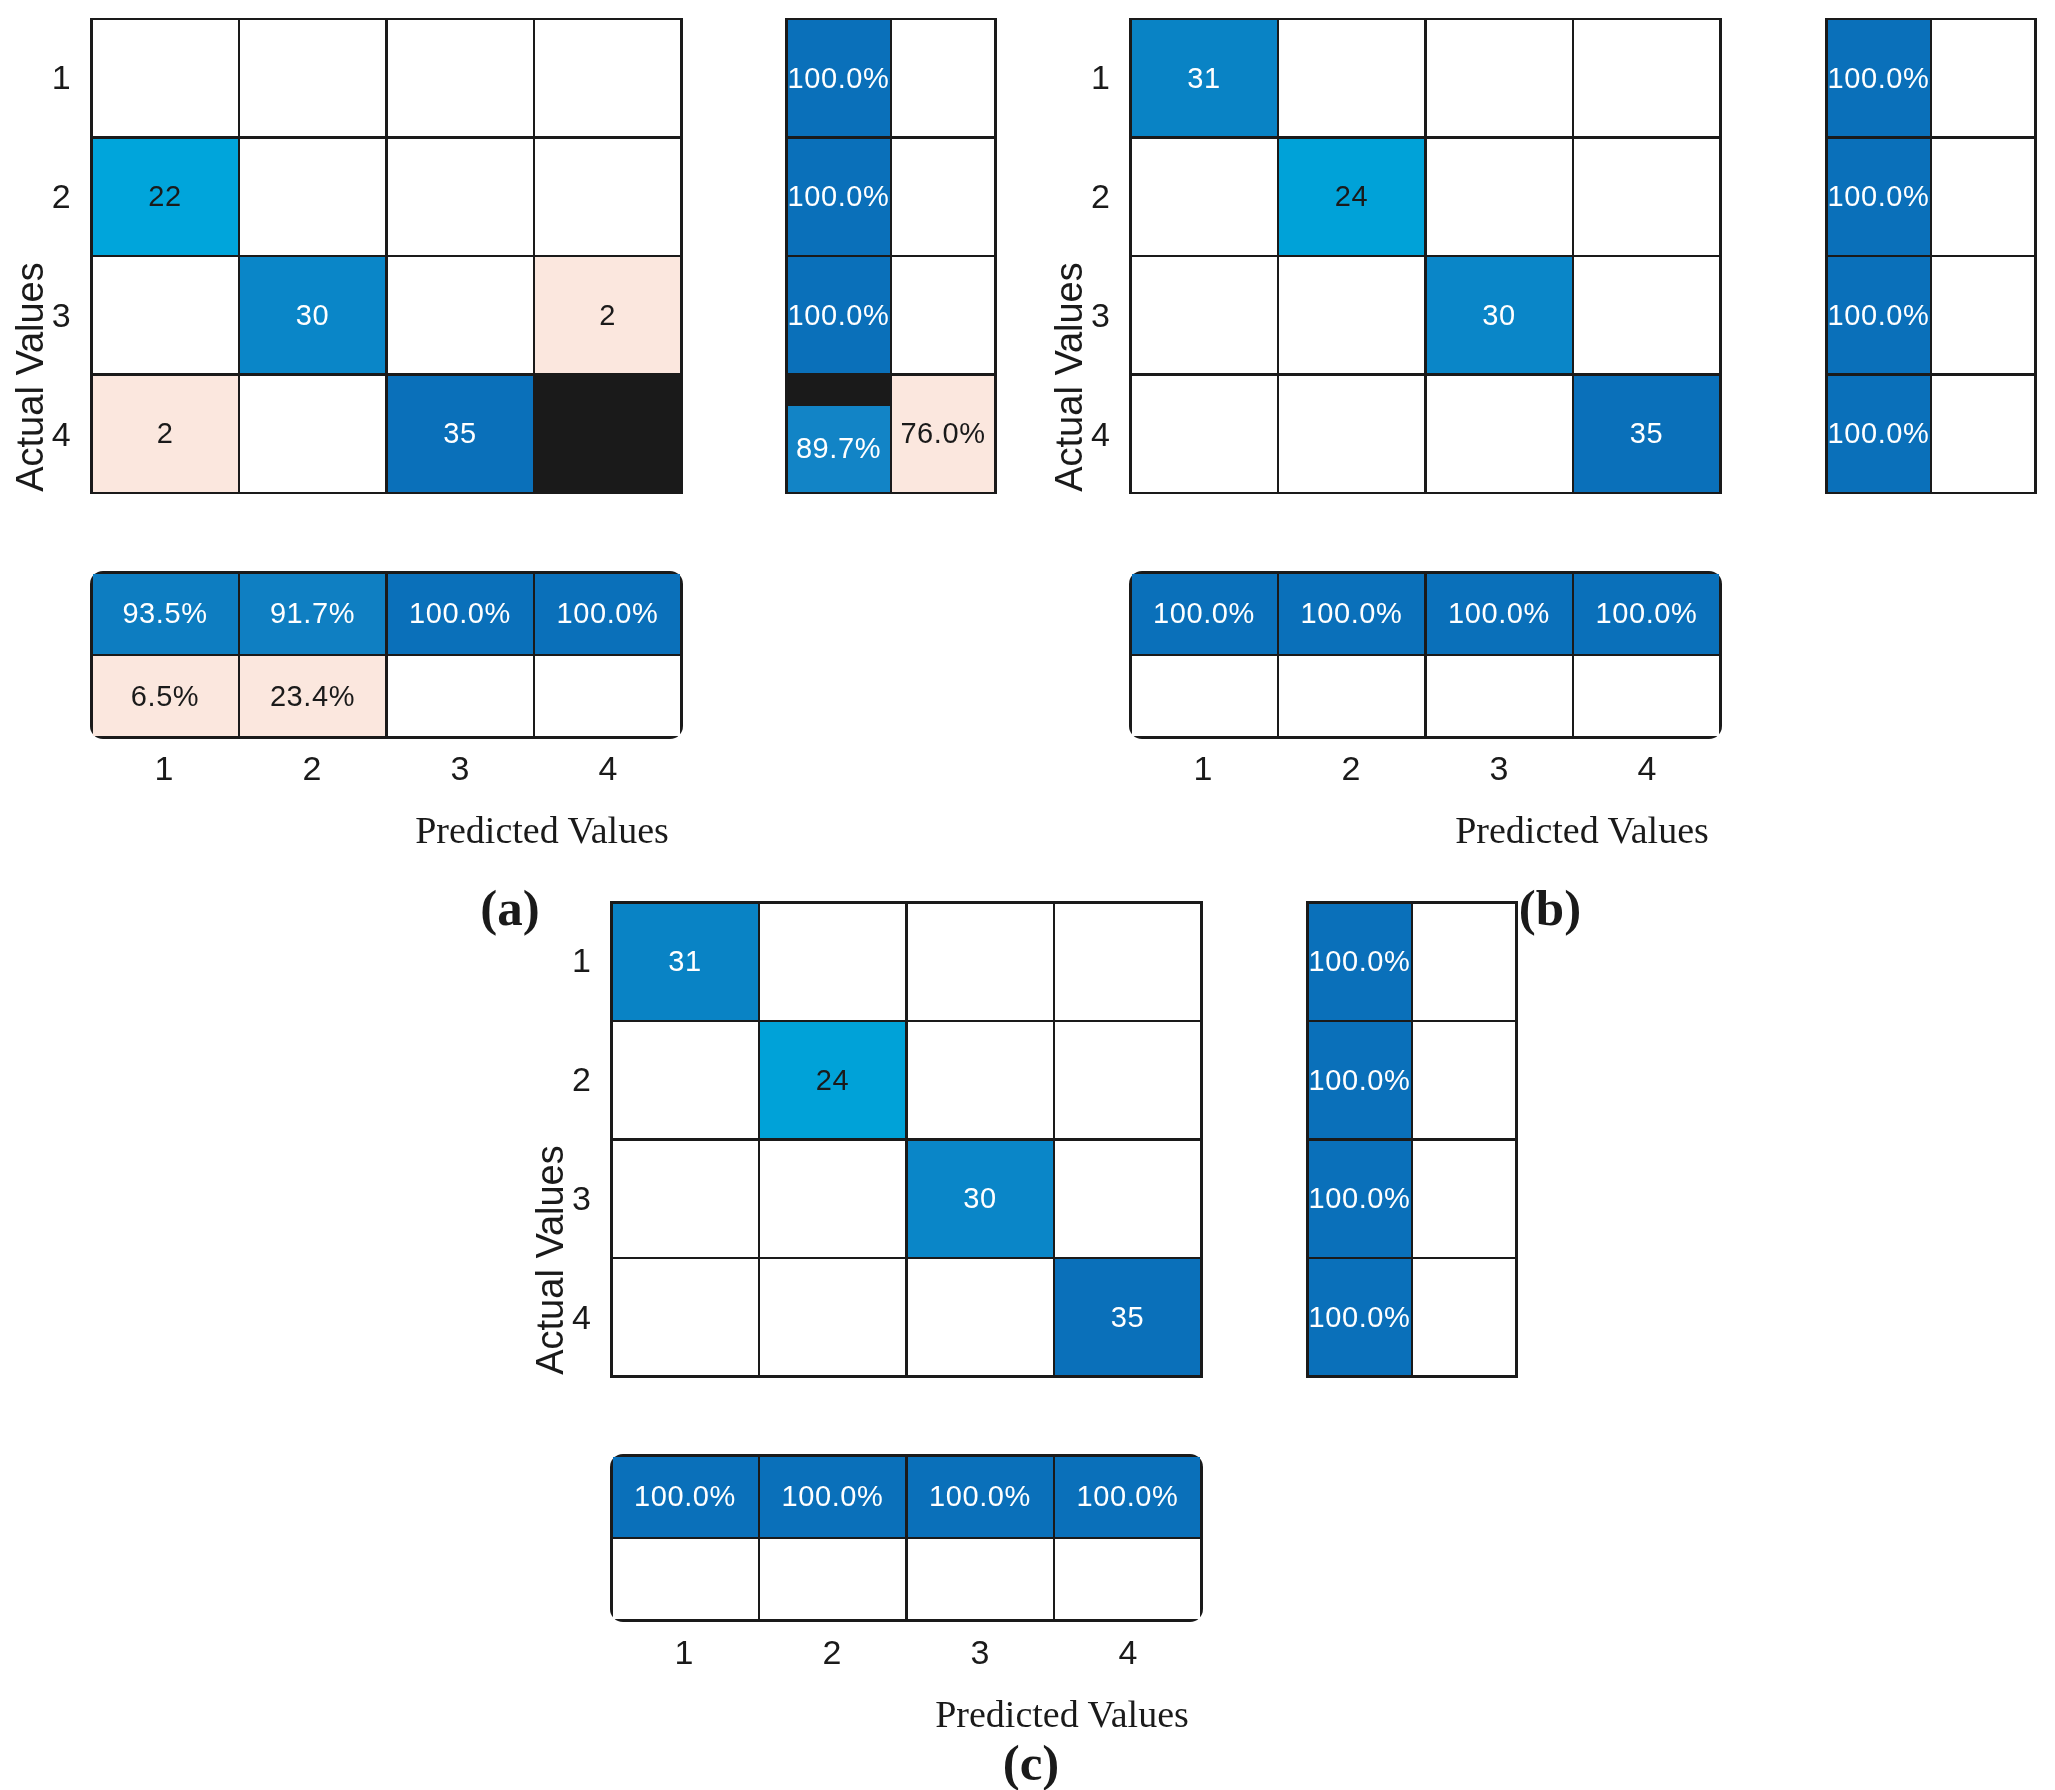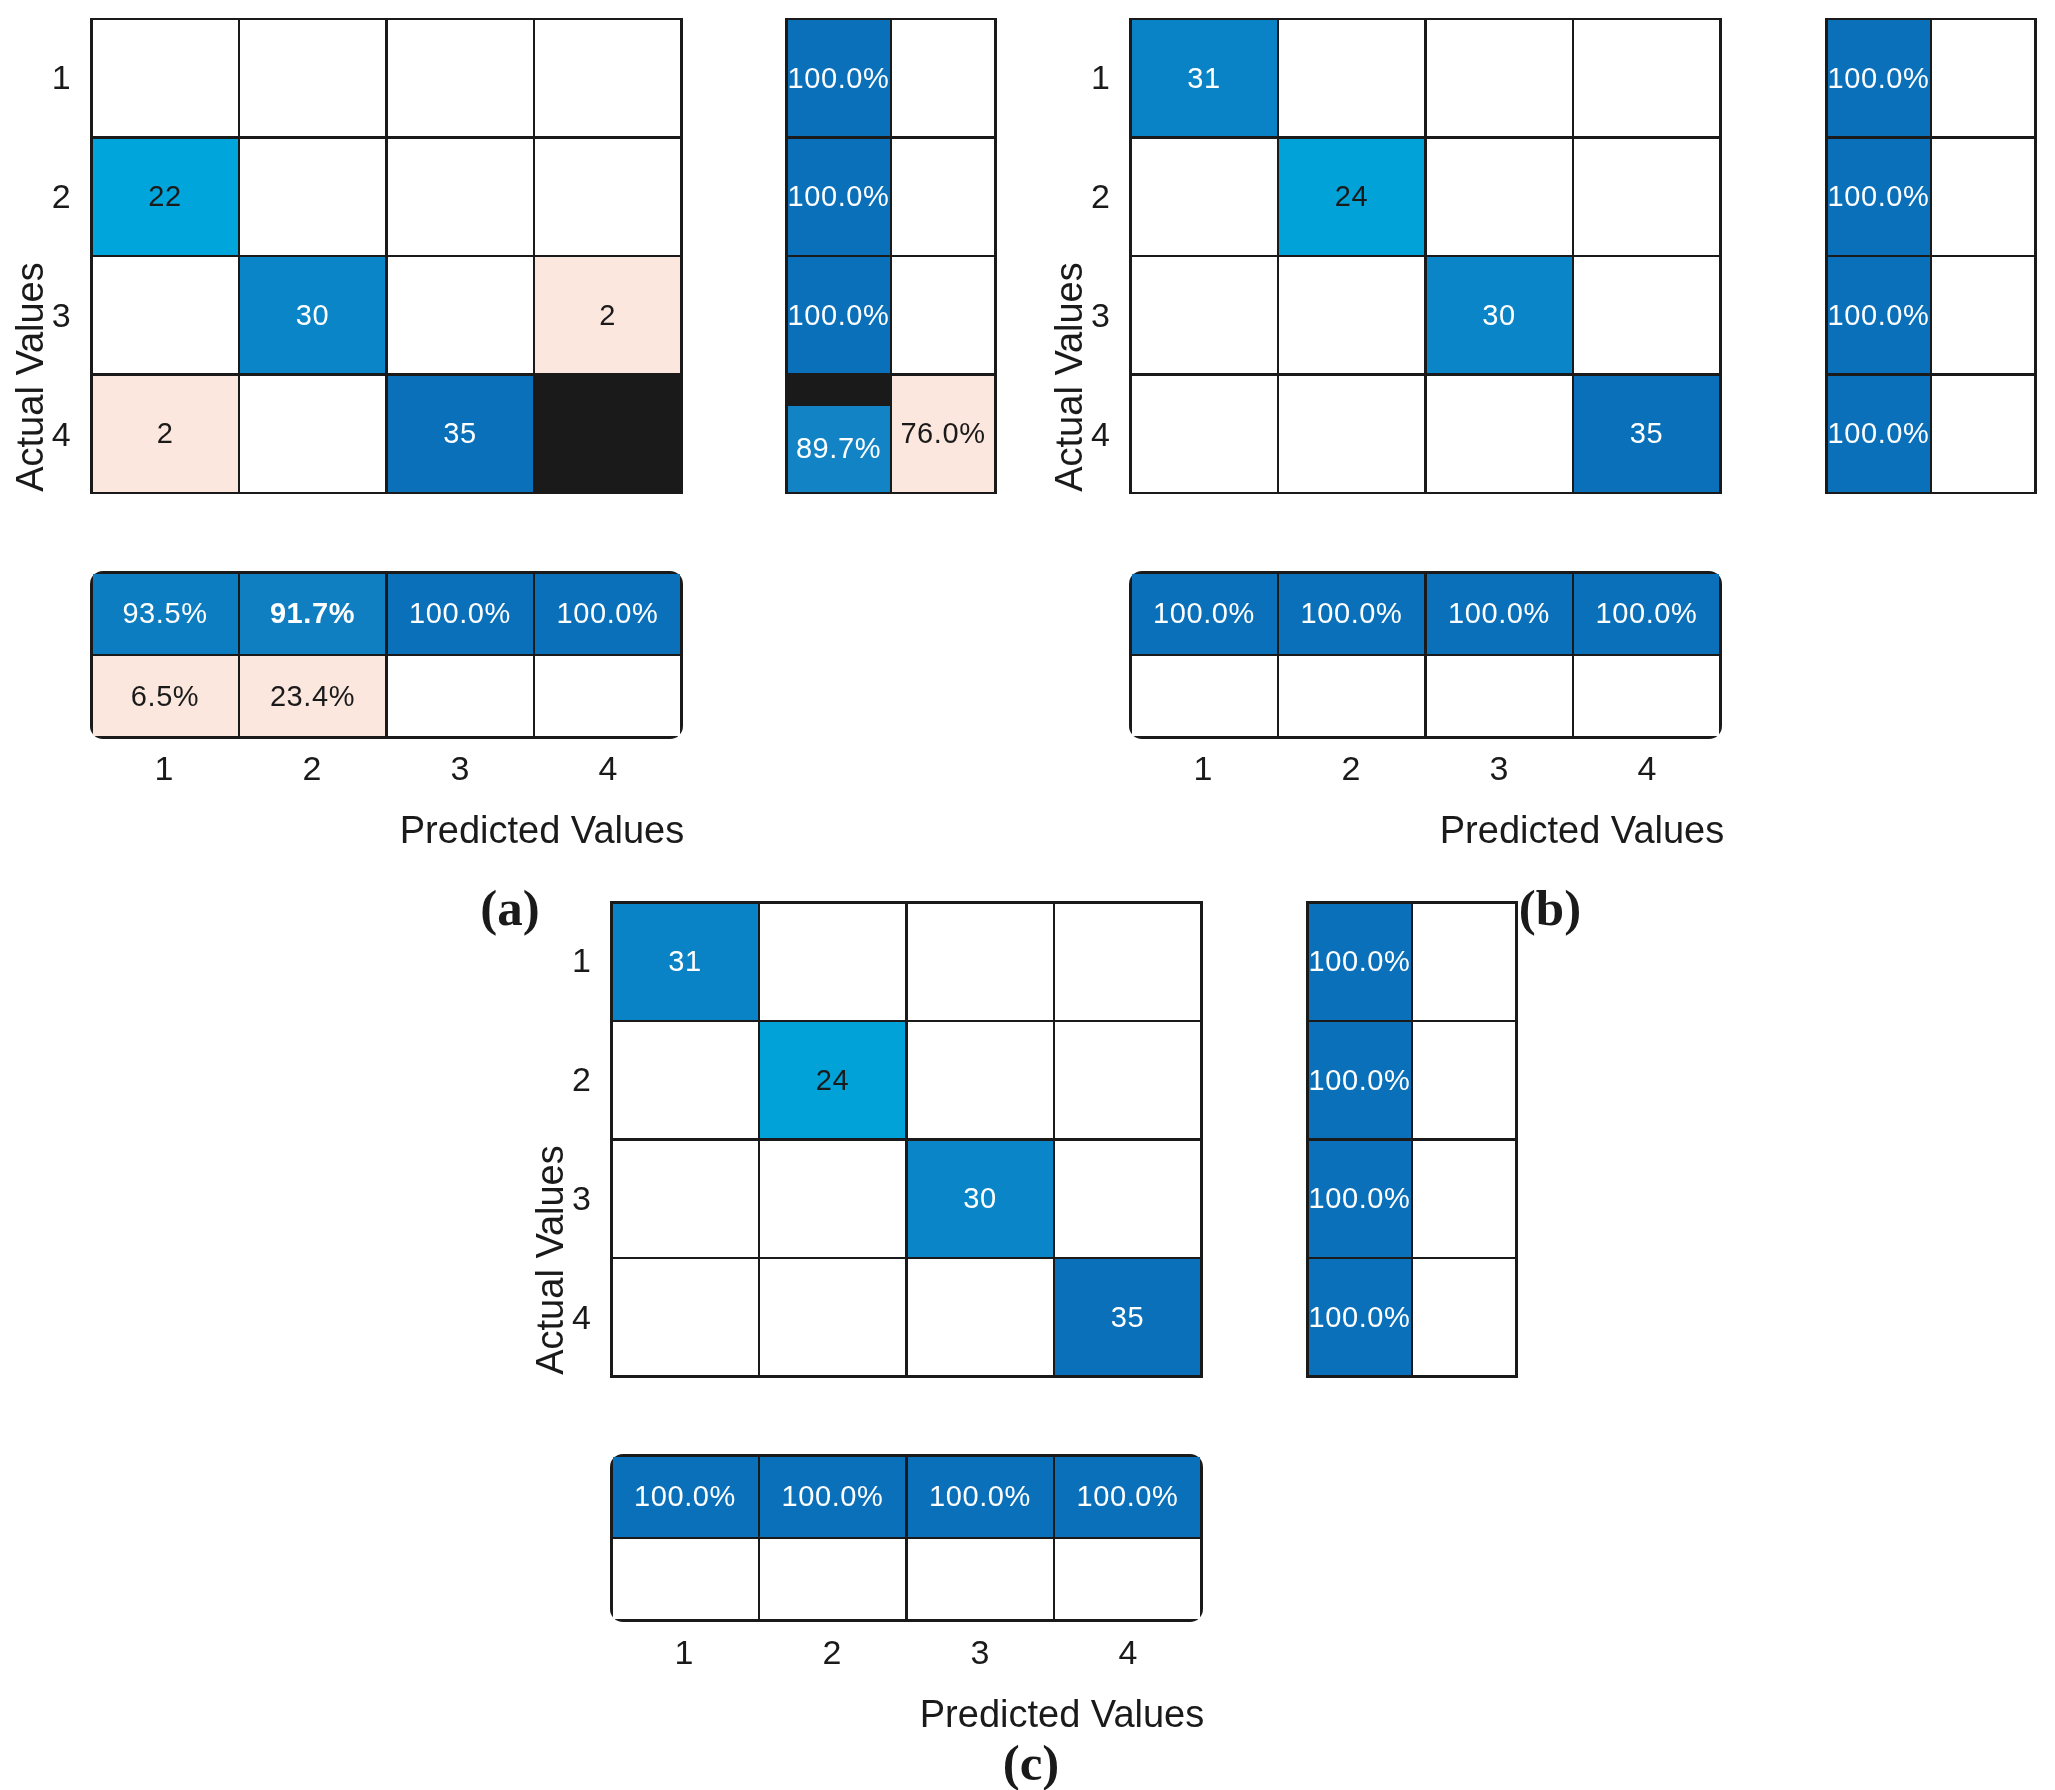--- a/index.html
+++ b/index.html
@@ -20,21 +20,21 @@
   .rowticks{position:absolute;display:flex;flex-direction:column;width:63px;}
   .rowticks span{height:119px;display:flex;align-items:center;justify-content:flex-end;
                  font-size:34px;}
   .colticks{position:absolute;display:flex;}
   .colticks span{width:148px;display:flex;align-items:center;justify-content:center;
                  font-size:34px;}
 
   .axis-label{position:absolute;font-size:38px;text-align:center;white-space:nowrap;}
   .ylabel{width:379px;height:44px;line-height:44px;
           transform:translate(-50%,-50%) rotate(-90deg);}
-  .xlabel{width:443px;height:44px;line-height:44px;transform:translateX(-50%);}
+  .xlabel{width:443px;height:44px;line-height:44px;transform:translateX(-50%);font-family:Liberation Serif, serif;}
   .caption{position:absolute;font-family:"Liberation Serif","DejaVu Serif",serif;
            font-weight:bold;font-size:51px;width:190px;text-align:center;
            transform:translateX(-50%);white-space:nowrap;}
 
   
   .pa .main-grid{left:90px;top:17.7px;}
   .pa .colsum-grid{left:785px;top:17.7px;}
   .pa .botsum-grid{left:90px;top:571px;}
   .pa .rowticks{left:7.6px;top:17.7px;}
   .pa .colticks{left:90px;top:749px;}
@@ -90,21 +90,21 @@
         <div class="cell" style="background: rgb(255, 255, 255); color: rgb(26, 26, 26);"></div>
         <div class="cell" style="background: rgb(10, 112, 186); color: rgb(255, 255, 255);">100.0%</div>
         <div class="cell" style="background: rgb(255, 255, 255); color: rgb(26, 26, 26);"></div>
         <div class="cell" style="background: rgb(10, 112, 186); color: rgb(255, 255, 255);">100.0%</div>
         <div class="cell" style="background: rgb(255, 255, 255); color: rgb(26, 26, 26);"></div>
         <div class="cell" style="background: rgb(18, 132, 198); color: rgb(255, 255, 255); margin-top: 30px;">89.7%</div>
         <div class="cell" style="background: rgb(251, 231, 222); color: rgb(26, 26, 26);">76.0%</div>
       </div>
     <div class="grid botsum-grid">
         <div class="cell" style="background: rgb(13, 125, 193); color: rgb(255, 255, 255);">93.5%</div>
-        <div class="cell" style="background: rgb(15, 127, 194); color: rgb(255, 255, 255); font-weight: bold;">91.7%</div>
+        <div class="cell" style="background: rgb(15, 127, 194); color: rgb(255, 255, 255);">91.7%</div>
         <div class="cell" style="background: rgb(10, 112, 186); color: rgb(255, 255, 255);">100.0%</div>
         <div class="cell" style="background: rgb(10, 112, 186); color: rgb(255, 255, 255);">100.0%</div>
         <div class="cell" style="background: rgb(251, 231, 222); color: rgb(26, 26, 26);">6.5%</div>
         <div class="cell" style="background: rgb(251, 231, 222); color: rgb(26, 26, 26);">23.4%</div>
         <div class="cell" style="background: rgb(255, 255, 255); color: rgb(26, 26, 26);"></div>
         <div class="cell" style="background: rgb(255, 255, 255); color: rgb(26, 26, 26);"></div>
       </div>
     <div class="rowticks">
         <span>1</span>
         <span>2</span>

